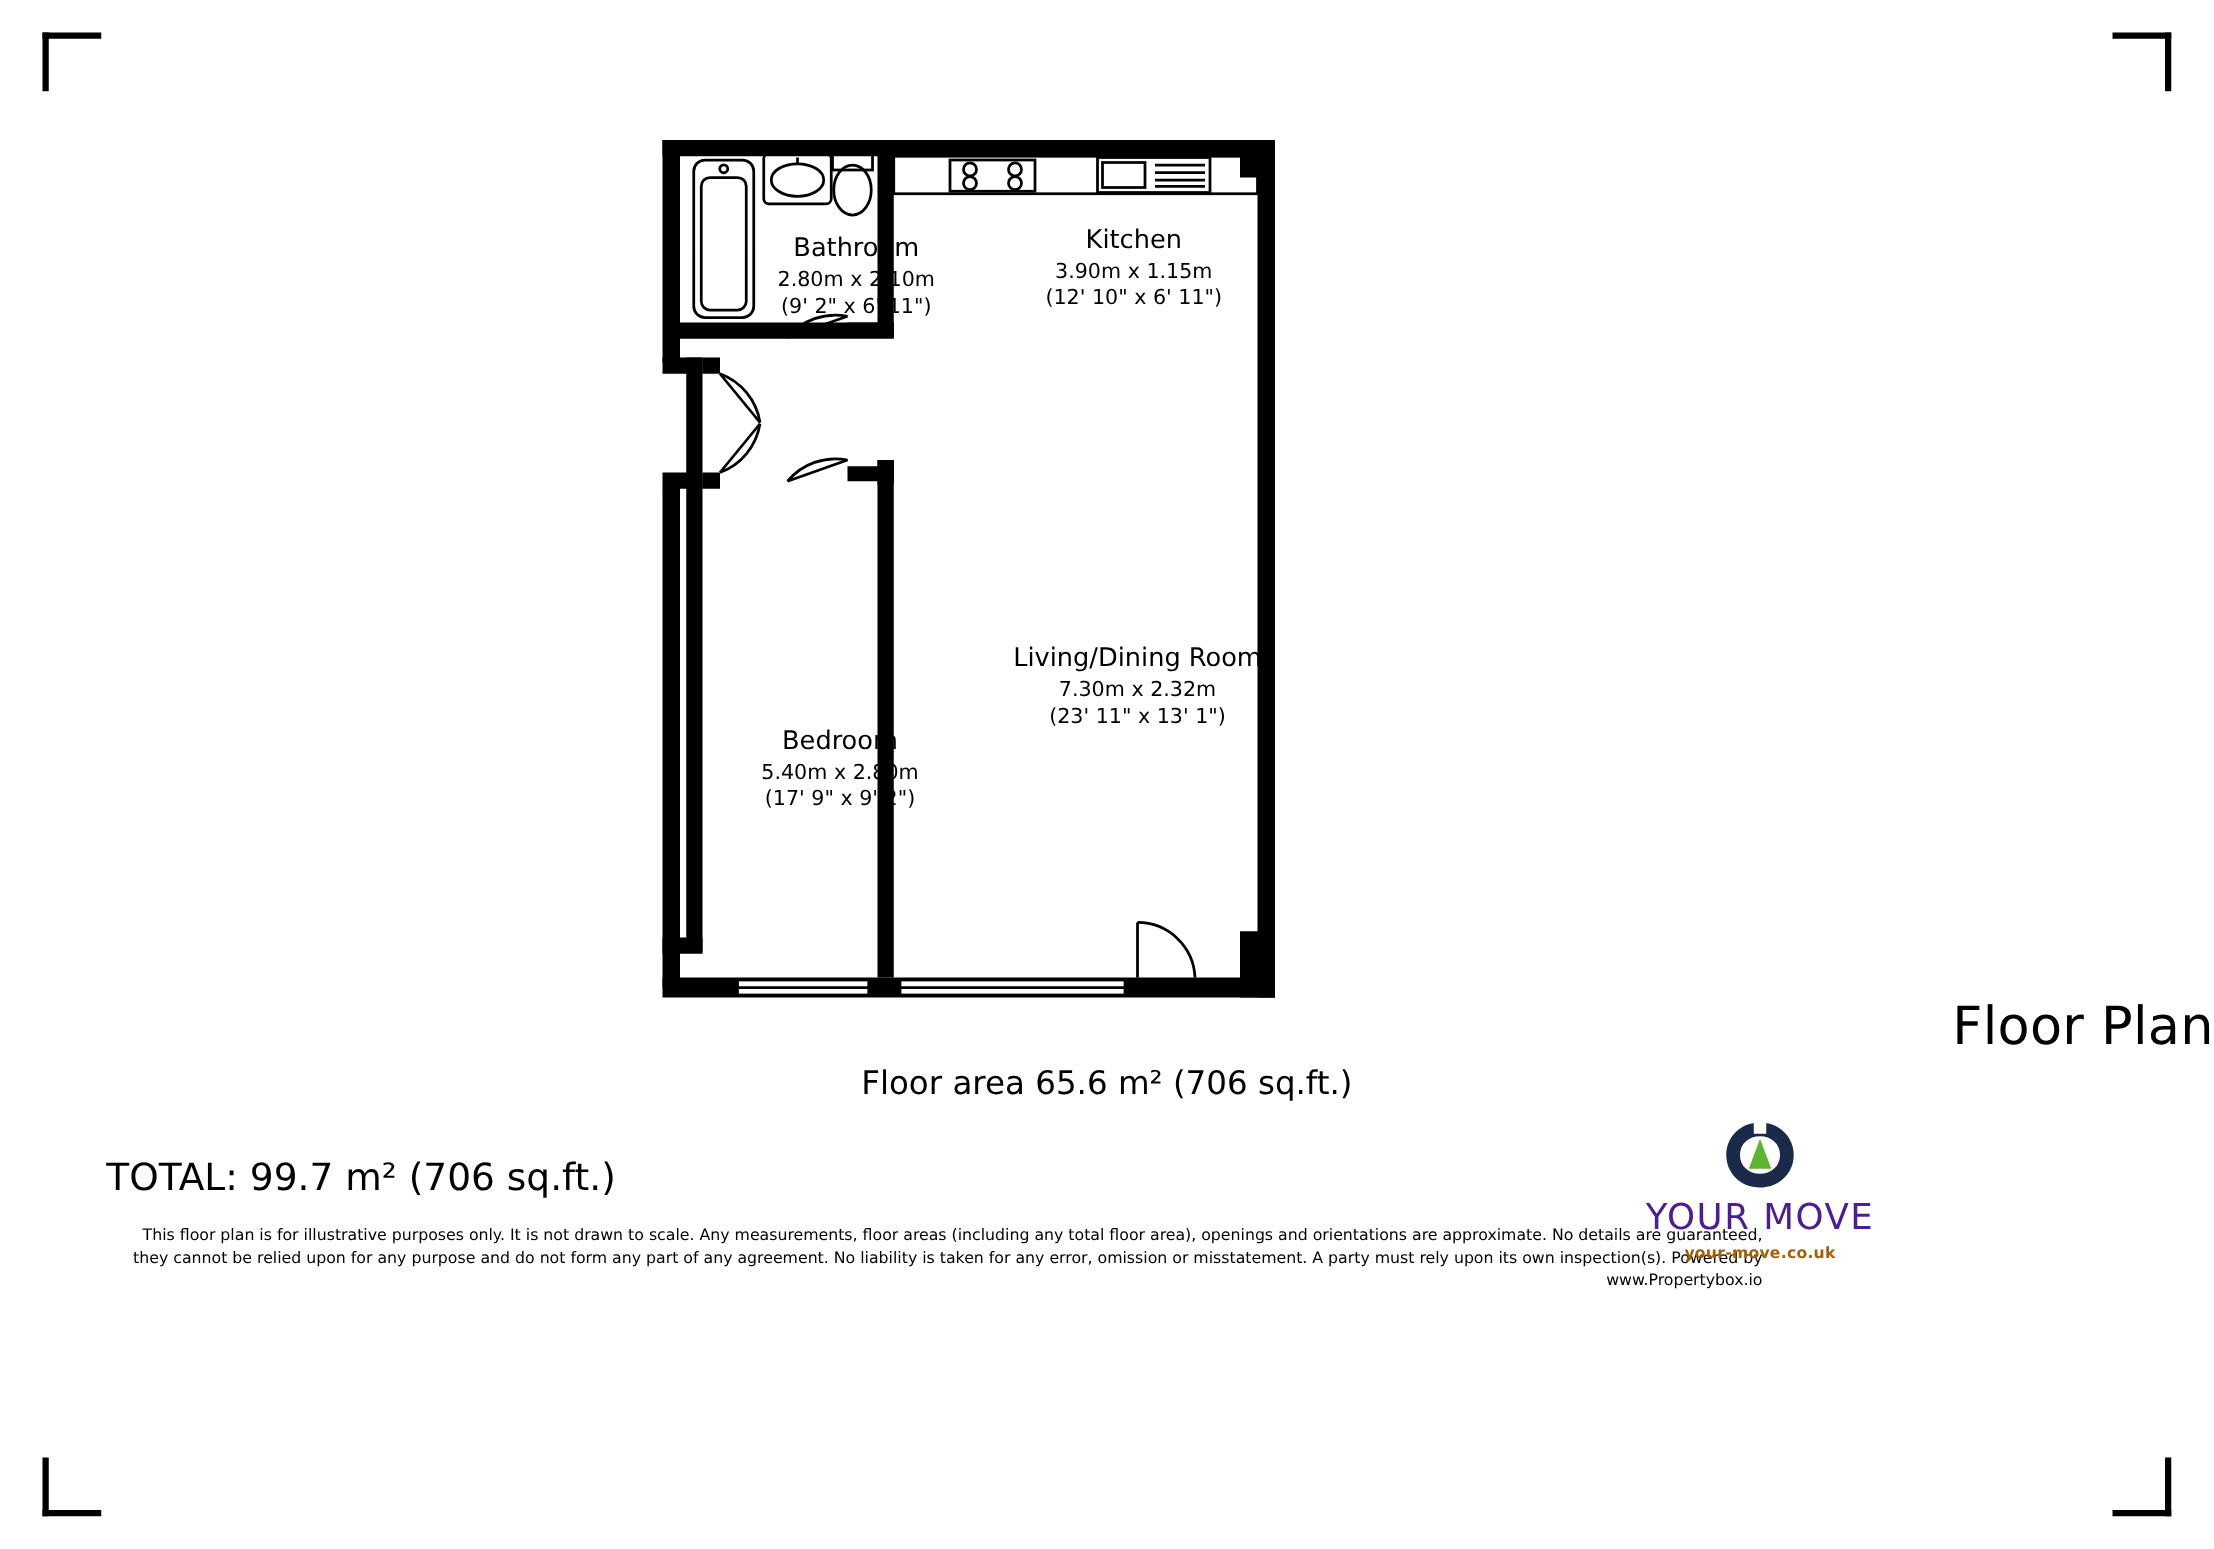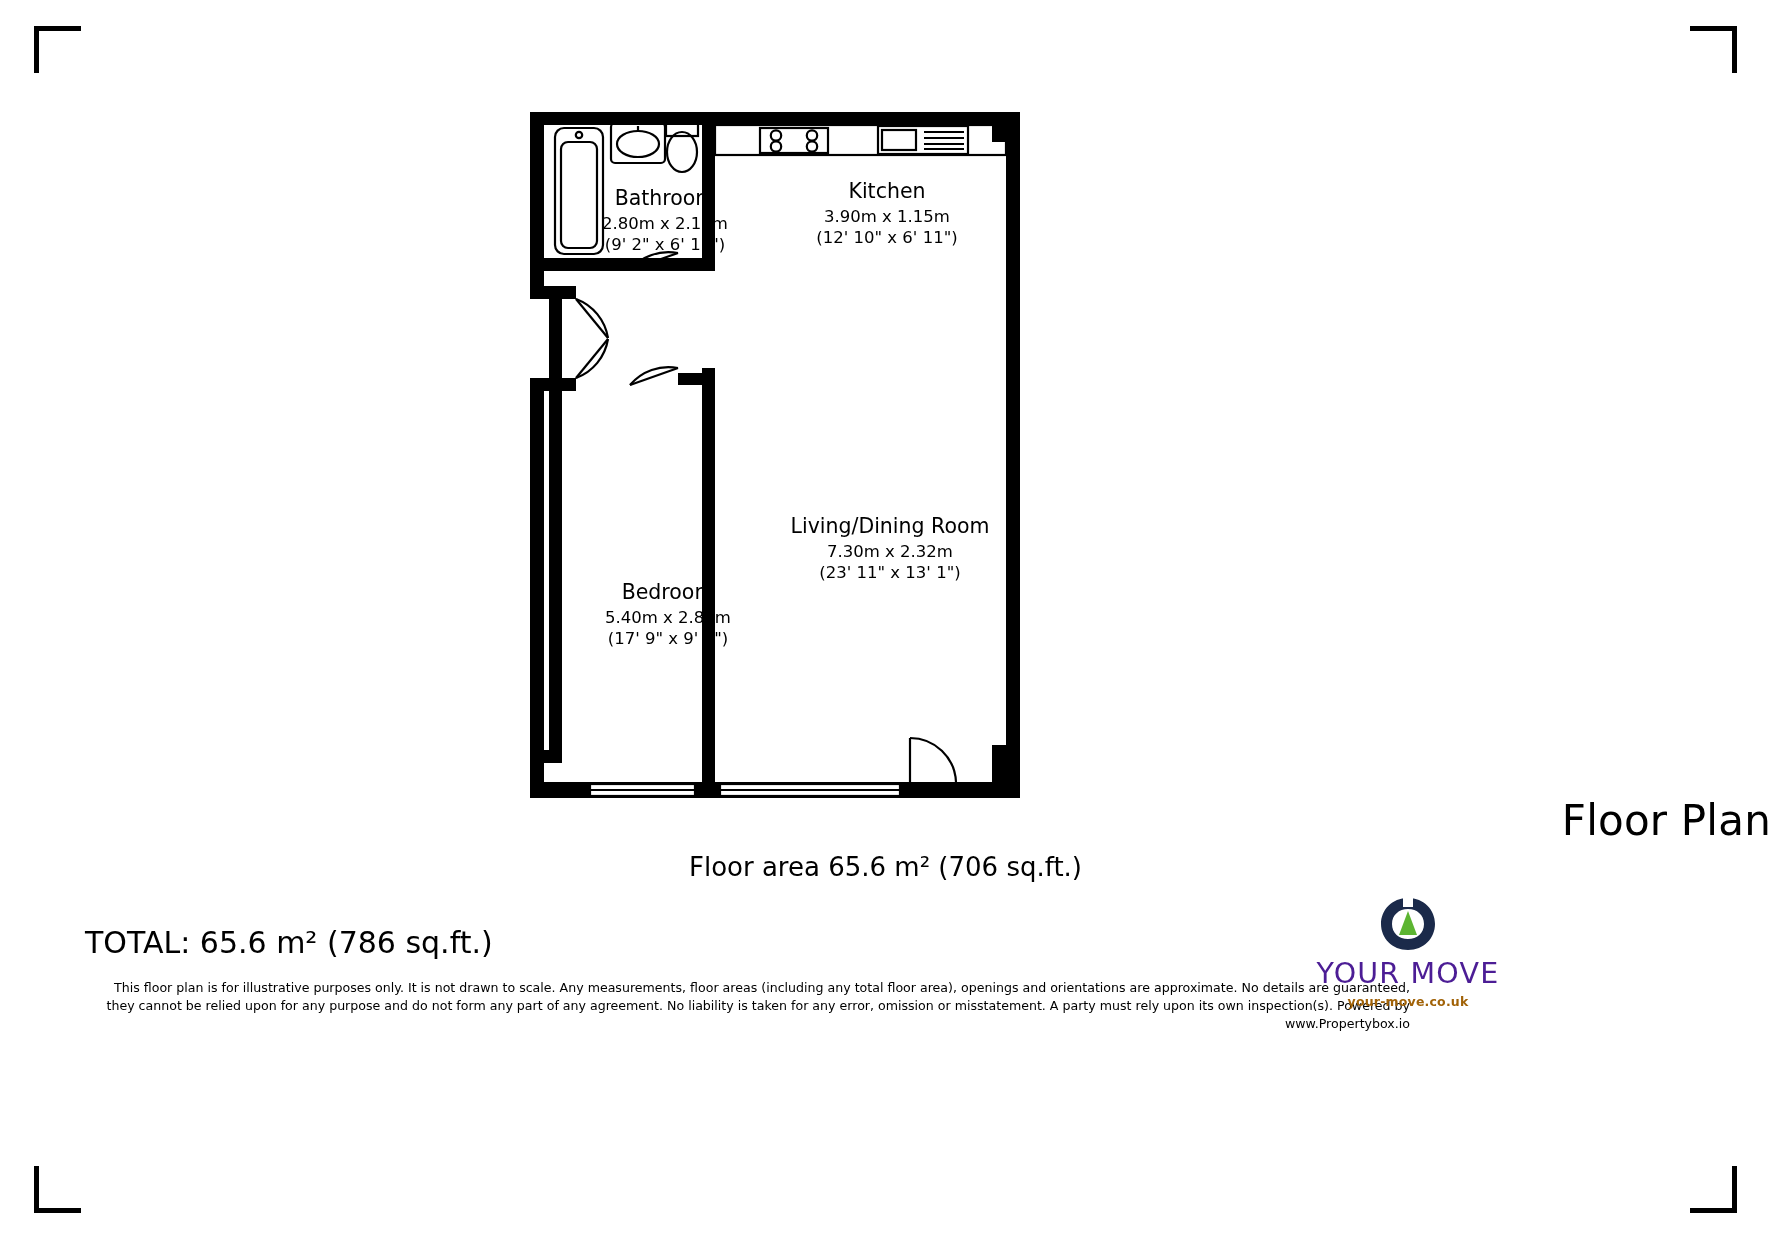--- a/index.html
+++ b/index.html
@@ -36,35 +36,36 @@
     left: 480px;
     top: 90px;
   }
 
   
   .room-label {
     position: absolute;
     text-align: center;
     line-height: 1.28;
     white-space: nowrap;
+    padding-left: 20px;
   }
   .room-label .rname {
     font-size: 20.5px;
     display: block;
     margin-bottom: 2px;
   }
   .room-label .rdim {
     font-size: 16.5px;
     display: block;
   }
 
   #label-bathroom { left: 560px; top: 185px; width: 210px; }
   #label-kitchen  { left: 772px; top: 178px; width: 230px; }
   #label-living   { left: 760px; top: 513px; width: 260px; }
-  #label-bedroom  { left: 558px; top: 579px; width: 220px; }
+  #label-bedroom  { left: 542px; top: 579px; width: 220px; }
 
   
   #plan-title {
     position: absolute;
     left: 0; right: 0;
     top: 796px;
     text-align: right;
     font-size: 42px;
     letter-spacing: 0.2px;
   }
@@ -251,21 +252,21 @@
 </div>
 
 <div class="room-label" id="label-bedroom">
   <span class="rname">Bedroom</span>
   <span class="rdim">5.40m x 2.80m</span>
   <span class="rdim">(17' 9" x 9' 2")</span>
 </div>
 
 <div id="plan-title">Floor Plan</div>
 <div id="plan-subtitle">Floor area 65.6 m² (706 sq.ft.)</div>
-<div id="total-line">TOTAL: 65.6 m² (786 sq.ft.)</div>
+<div id="total-line">TOTAL: 99.7 m² (706 sq.ft.)</div>
 <div id="disclaimer">This floor plan is for illustrative purposes only. It is not drawn to scale. Any measurements, floor areas (including any total floor area), openings and orientations are approximate. No details are guaranteed, they cannot be relied upon for any purpose and do not form any part of any agreement. No liability is taken for any error, omission or misstatement. A party must rely upon its own inspection(s). Powered by www.Propertybox.io</div>
 
 <div id="logo">
   <span class="mark">
     <svg width="62" height="58" viewBox="0 0 62 58">
       <path d="M31 3 C15 3 4 15 4 29 C4 43 15 55 31 55 C47 55 58 43 58 29 C58 15 47 3 31 3 Z
                M31 14 C40 14 47 20 47 29 C47 38 40 44 31 44 C22 44 15 38 15 29 C15 20 22 14 31 14 Z" fill="#1b2a4a"></path>
       <path d="M31 16 L40 40 L22 40 Z" fill="#5cb531"></path>
       <rect x="26" y="0" width="10" height="12" fill="#ffffff"></rect>
     </svg>

